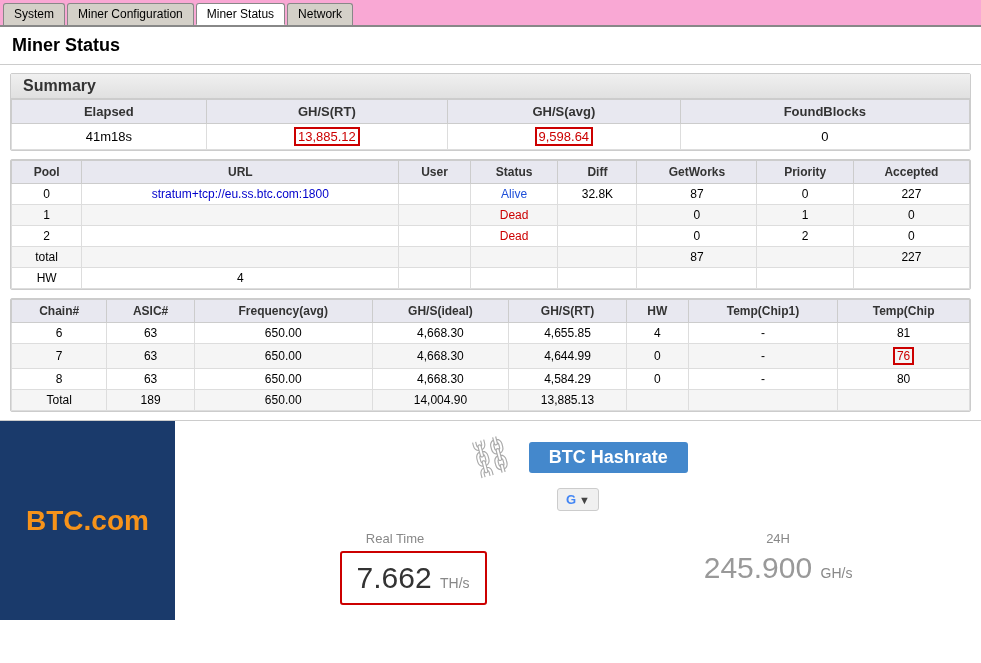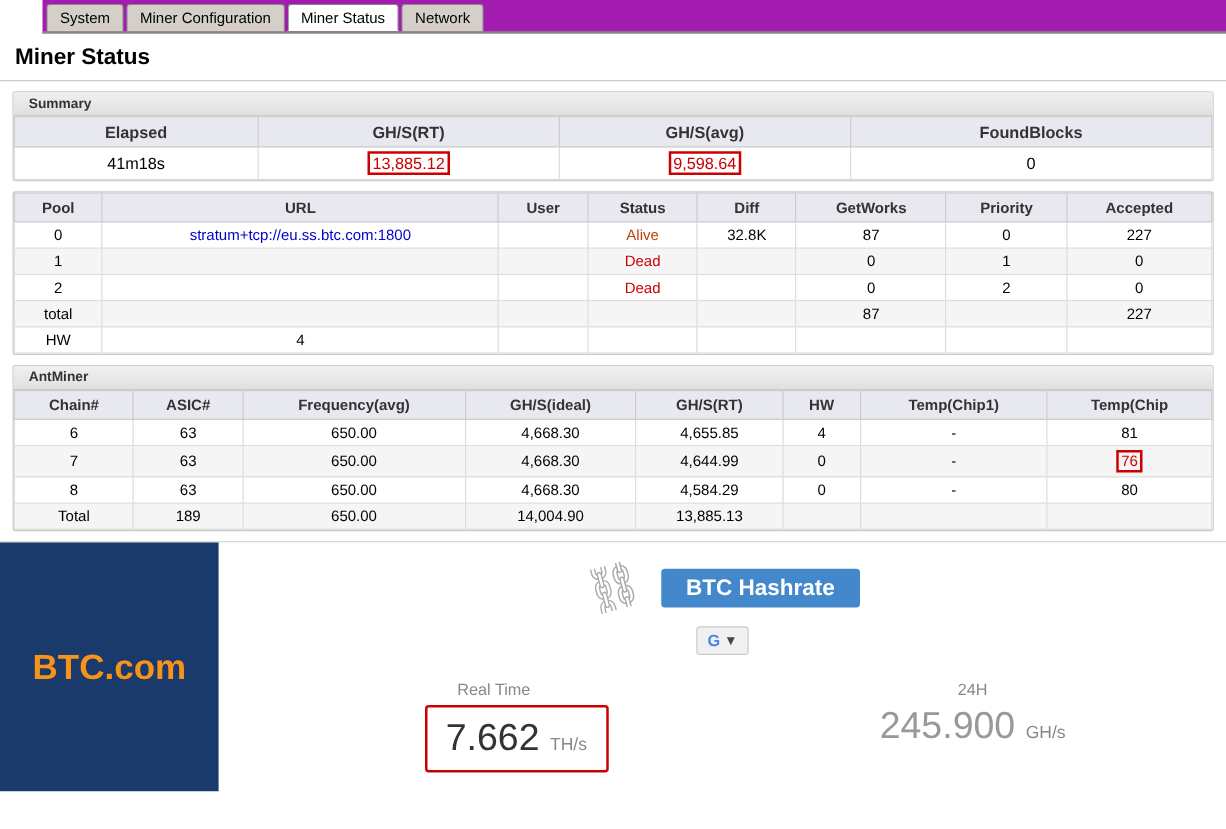--- a/index.html
+++ b/index.html
@@ -8,25 +8,24 @@
       font-size: 12px;
       background: #fff;
       width: 981px;
       min-height: 663px;
       overflow-x: hidden;
     }
 
     
     .tab-bar {
       display: flex;
-      background: #a21caf;
+      background: #f9a8d4;
       border-bottom: 2px solid #888;
       padding: 3px 3px 0 3px;
       gap: 2px;
-      margin-left: 34px;
     }
     .tab {
       padding: 3px 10px;
       background: #d4d0c8;
       border: 1px solid #888;
       border-bottom: none;
       cursor: pointer;
       font-size: 12px;
       border-radius: 3px 3px 0 0;
     }
@@ -48,21 +47,21 @@
     
     .section {
       margin: 8px 10px;
       border: 1px solid #ccc;
       border-radius: 2px;
     }
     .section-title {
       background: linear-gradient(to bottom, #f0f0f0, #e0e0e0);
       padding: 3px 12px;
       font-weight: bold;
-      font-size: 11px;
+      font-size: 16px;
       border-bottom: 1px solid #ccc;
       color: #333;
     }
 
     
     table {
       width: 100%;
       border-collapse: collapse;
       font-size: 12px;
     }
@@ -238,21 +237,21 @@
         <th>GetWorks</th>
         <th>Priority</th>
         <th>Accepted</th>
       </tr>
     </thead>
     <tbody>
       <tr>
         <td>0</td>
         <td style="color:#00c">stratum+tcp://eu.ss.btc.com:1800</td>
         <td></td>
-        <td style="color:#c2410c">Alive</td>
+        <td style="color:#1d4ed8">Alive</td>
         <td>32.8K</td>
         <td>87</td>
         <td>0</td>
         <td>227</td>
       </tr>
       <tr>
         <td>1</td>
         <td></td>
         <td></td>
         <td style="color:#cc0000">Dead</td>
@@ -289,21 +288,20 @@
         <td></td>
         <td></td>
         <td></td>
         <td></td>
       </tr>
     </tbody>
   </table>
 </div>
 
 <div class="section">
-  <div class="section-title">AntMiner</div>
   <table>
     <thead>
       <tr>
         <th>Chain#</th>
         <th>ASIC#</th>
         <th>Frequency(avg)</th>
         <th>GH/S(ideal)</th>
         <th>GH/S(RT)</th>
         <th>HW</th>
         <th>Temp(Chip1)</th>

